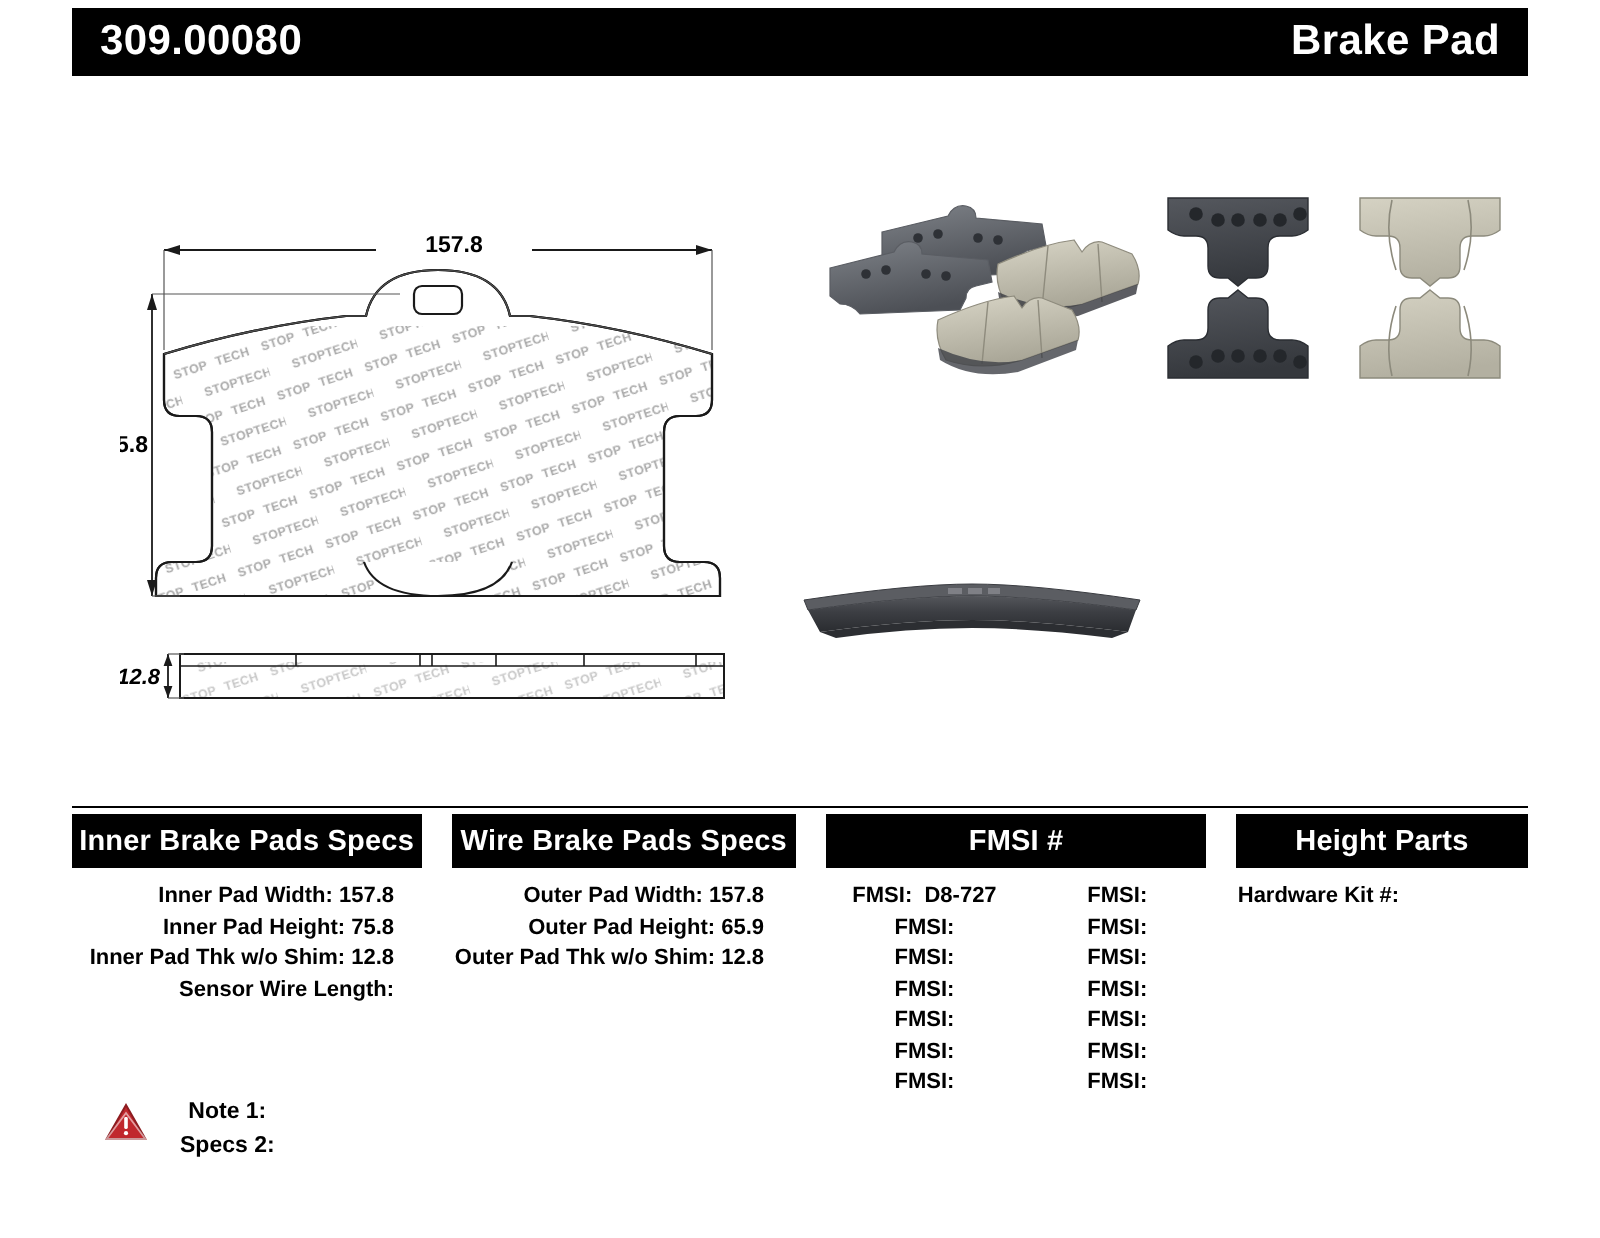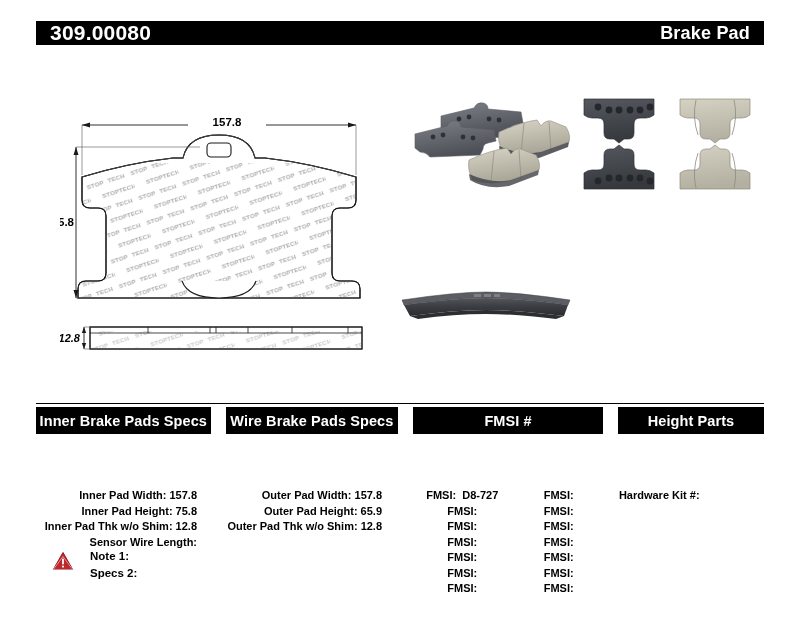--- a/index.html
+++ b/index.html
@@ -11,37 +11,37 @@
     width: 800px; height: 619px;
     position: relative;
     font-family: "Liberation Sans", sans-serif;
     color: #000;
     overflow: hidden;
   }
 
   
   #title-bar {
     position: absolute;
-    left: 36px; top: 21px;
-    width: 728px; height: 24px;
+    left: 36px; top: 4px;
+    width: 728px; height: 34px;
     background: #000000;
     display: flex;
     align-items: center;
     justify-content: space-between;
     padding: 0 14px;
   }
   #title-bar .t-left {
     color: #fff;
     font-size: 21px;
     font-weight: bold;
     letter-spacing: 0.2px;
   }
   #title-bar .t-right {
     color: #fff;
-    font-size: 18px;
+    font-size: 21px;
     font-weight: bold;
     letter-spacing: 0.2px;
   }
 
   
   #drawing-area {
     position: absolute;
     left: 36px; top: 85px;
     width: 728px; height: 290px;
   }
@@ -101,21 +101,20 @@
   #body-row {
     display: flex;
     gap: 4px;
     padding-top: 7px;
     height: 115px;
   }
   #body-row .bcell {
     font-size: 11px;
     font-weight: bold;
     line-height: 15.5px;
-    margin-top: 47px;
   }
   .bcell.col-inner, .bcell.col-outer {
     text-align: right;
     padding-right: 22px;
   }
   .bcell.col-fmsi {
     display: flex;
     padding-left: 6px;
   }
   .fmsi-sub { width: 50%; text-align: center; }
@@ -128,20 +127,21 @@
     left: 52px; top: 548px;
     display: flex;
     align-items: flex-start;
     gap: 16px;
   }
   #warn-icon { width: 22px; height: 20px; margin-top: 3px; }
   #notes .note-lines {
     font-size: 11.5px;
     font-weight: bold;
     line-height: 17px;
+    text-align: center;
   }
 </style>
 </head>
 <body>
 
 <div id="title-bar">
   <span class="t-left">309.00080</span>
   <span class="t-right">Brake Pad</span>
 </div>
 

